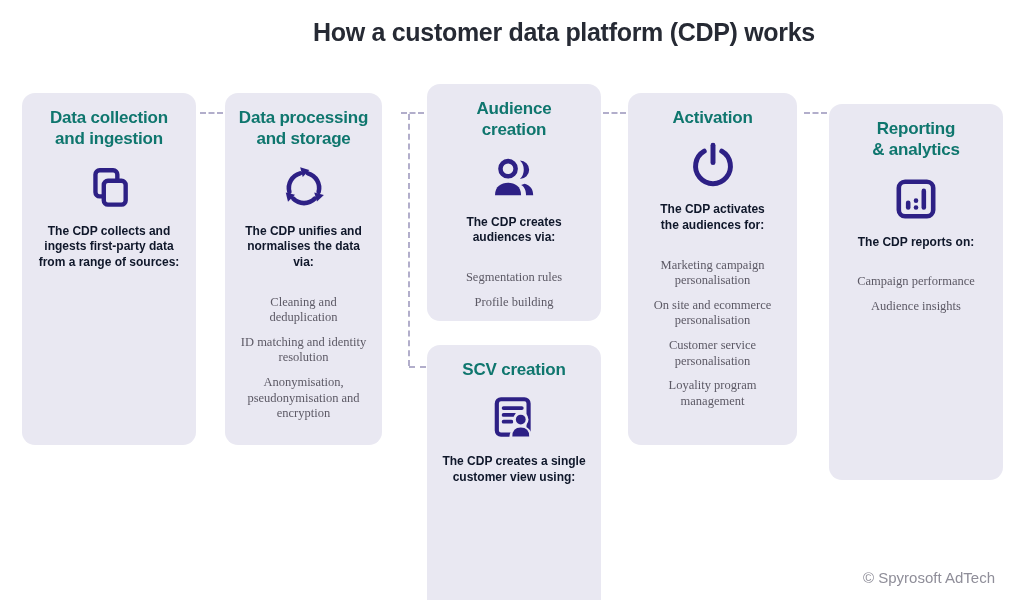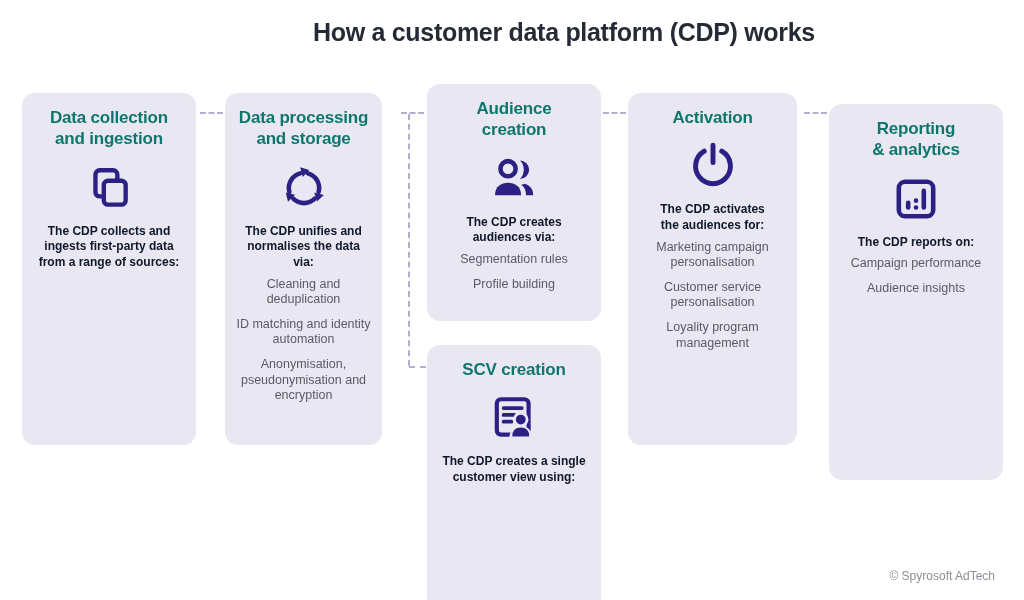--- a/index.html
+++ b/index.html
@@ -17,36 +17,36 @@
   }
   .card h2 {
     margin:0; font-size:17px; line-height:1.26; font-weight:700;
     color:#0f766e; white-space:pre-line; letter-spacing:-0.2px;
   }
   .icon-wrap { margin:9px 0 3px; height:58px; display:flex; align-items:center; justify-content:center; }
   .lead {
     margin:7px 0 0; font-size:12px; line-height:1.3; font-weight:700;
     color:#0f172a; white-space:pre-line;
   }
-  .items { margin-top:6px; }
+  .items { margin-top:24px;font-family:Liberation Serif, serif; }
   .item { margin:0 0 9px; font-size:12.5px; line-height:1.25; color:#5c5965; }
 
   #card-collection { left:22px;  top:93px;  width:174px; height:352px; }
   #card-processing { left:225px; top:93px;  width:157px; height:352px; }
   #card-audience   { left:427px; top:84px;  width:174px; height:237px; }
   #card-scv        { left:427px; top:345px; width:174px; height:298px; }
   #card-activation { left:628px; top:93px;  width:169px; height:352px; }
   #card-reporting  { left:829px; top:104px;  width:174px; height:376px; }
 
   .h-conn { position:absolute; top:112px; width:23px; height:0; border-top:2px dashed #b2aecb; }
   #conn-1 { left:200px; } #conn-2 { left:401px; } #conn-3 { left:603px; } #conn-4 { left:804px; }
   .v-conn { position:absolute; left:408px; top:114px; width:0; height:252px; border-left:2px dashed #b2aecb; }
   .elbow  { position:absolute; left:409px; top:366px; width:17px; height:0; border-top:2px dashed #b2aecb; }
 
-  .credit { position:absolute; top:569px; right:29px; font-size:12px; color:#8f8e99; }
+  .credit { position:absolute; top:569px; right:29px; font-size:15px; color:#8f8e99; }
 </style>
 </head>
 <body>
 
 <div class="stage">
 
   <h1 class="title">How a customer data platform (CDP) works</h1>
 
   <div class="h-conn" id="conn-1"></div>
   <div class="h-conn" id="conn-2"></div>
@@ -87,21 +87,21 @@
             <path d="M27.6,10.5 A14,14 0 0 1 37.5,27.6" fill="none" stroke="#2d2085" stroke-width="4.2" stroke-linecap="round"></path>
             <polygon points="0,-4.6 7.5,0 0,4.6" fill="#2d2085" transform="translate(37.9,29.3) rotate(105)"></polygon>
           </g>
         </g>
       </svg>
     </div>
     <p class="lead">The CDP unifies and
 normalises the data via:</p>
     <div class="items">
       <p class="item">Cleaning and deduplication</p>
-      <p class="item">ID matching and identity automation</p>
+      <p class="item">ID matching and identity resolution</p>
       <p class="item">Anonymisation, pseudonymisation and encryption</p>
     </div>
   </div>
 
   <div class="card" id="card-audience">
     <h2>Audience
 creation</h2>
     <div class="icon-wrap">
       <svg viewBox="0 0 48 48" width="52" height="52" aria-hidden="true">
         <path d="M29.5,7 a8.2,8.2 0 0 1 0,17 a12,12 0 0 0 0,-17 z" fill="#2d2085"></path>
@@ -141,20 +141,21 @@
         <g fill="none" stroke="#2d2085" stroke-width="4.4" stroke-linecap="round">
           <path d="M16.2,10.8 A15.5,15.5 0 1 0 31.8,10.8"></path>
           <path d="M24,5.5 V21"></path>
         </g>
       </svg>
     </div>
     <p class="lead">The CDP activates
 the audiences for:</p>
     <div class="items">
       <p class="item">Marketing campaign personalisation</p>
+      <p class="item">On site and ecommerce personalisation</p>
       <p class="item">Customer service personalisation</p>
       <p class="item">Loyality program management</p>
     </div>
   </div>
 
   <div class="card" id="card-reporting">
     <h2>Reporting
 &amp; analytics</h2>
     <div class="icon-wrap">
       <svg viewBox="0 0 48 48" width="50" height="50" aria-hidden="true">

